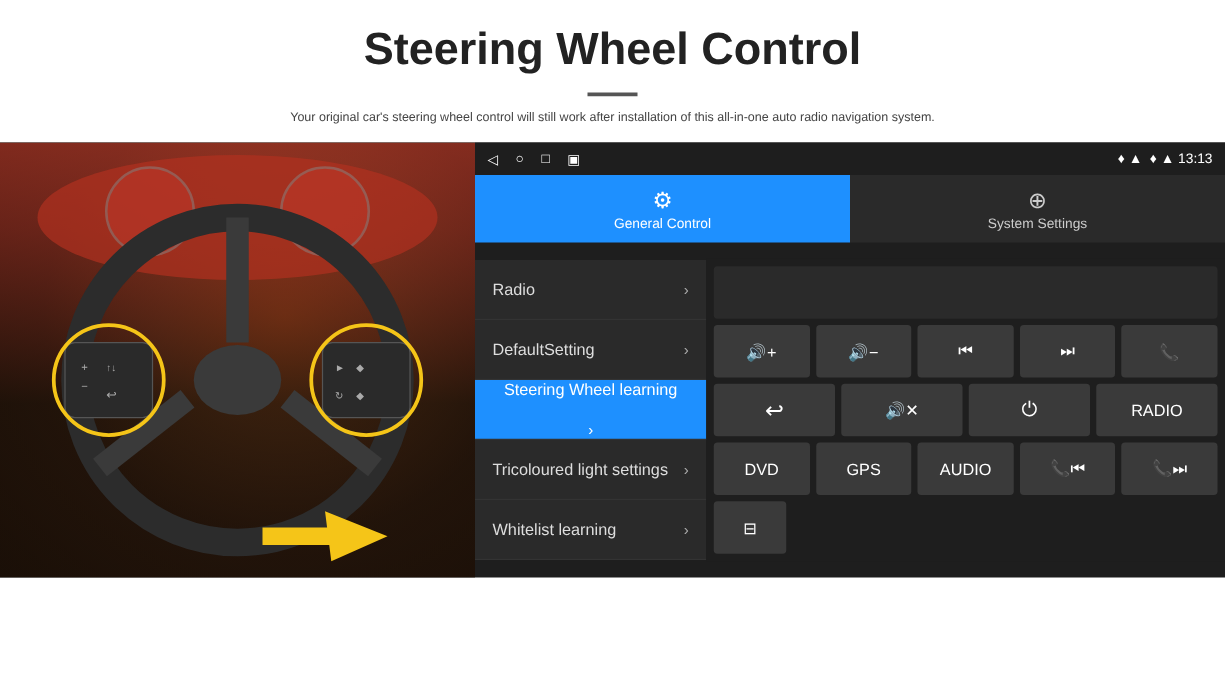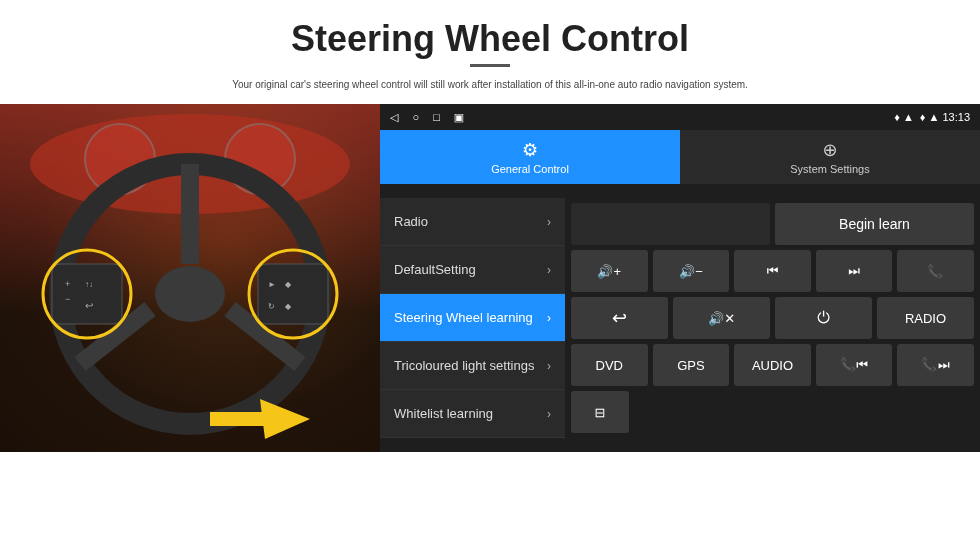--- a/index.html
+++ b/index.html
@@ -14,21 +14,21 @@
     .top-section {
       text-align: center;
       padding: 18px 40px 12px;
       background: #fff;
     }
 
     .main-title {
       font-size: 36px;
       font-weight: 900;
       color: #222;
-      margin-bottom: 4px;
+      margin-bottom: 14px;
     }
 
     .divider {
       width: 40px;
       height: 3px;
       background: #555;
       margin: 0 auto 10px;
     }
 
     .subtitle {
@@ -157,20 +157,21 @@
       height: 48px;
       color: #ddd;
       font-size: 13px;
       border-bottom: 1px solid #333;
       cursor: pointer;
     }
 
     .menu-item.active {
       background: #1e90ff;
       color: #fff;
+      flex-direction: column;
     }
 
     .menu-item .chevron {
       color: #aaa;
       font-size: 12px;
     }
 
     .menu-item.active .chevron {
       color: #fff;
     }
@@ -335,21 +336,20 @@
         <div class="menu-item">
           <span class="menu-item-label">Whitelist learning</span>
           <span class="chevron">›</span>
         </div>
       </div>
 
       <div class="right-panel">
 
         <div class="begin-row">
           <div class="empty-cell"></div>
-          <button class="begin-learn-btn">Begin learn</button>
         </div>
 
         <div class="btn-row">
           <button class="ctrl-btn">
             <span>🔊+</span>
           </button>
           <button class="ctrl-btn">
             <span>🔊−</span>
           </button>
           <button class="ctrl-btn">

